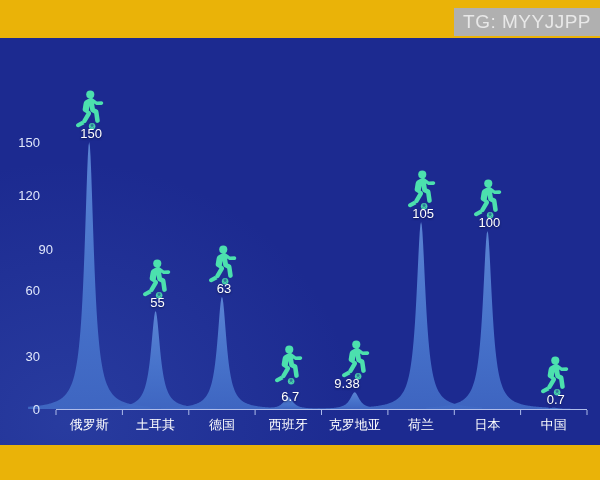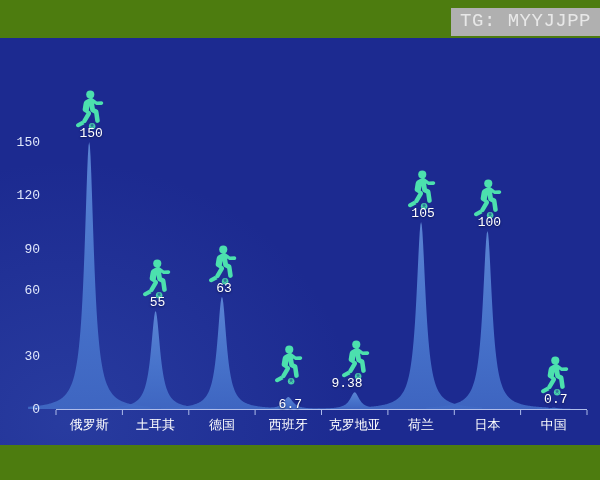--- a/index.html
+++ b/index.html
@@ -3,21 +3,21 @@
 <meta charset="utf-8">
 <style>
   html,body{margin:0;padding:0;}
   body{
     width:600px;height:480px;
     background:#ffffff;
     font-family:"Liberation Sans","DejaVu Sans",sans-serif;
     overflow:hidden;
     position:relative;
   }
-  #stage{position:absolute;left:0;top:0;width:600px;height:480px;background:#4d7c0f;font-family:Liberation Mono, monospace;}
+  #stage{position:absolute;left:0;top:0;width:600px;height:480px;background:#eab308;}
 
   
   .wm-top{
     position:absolute;right:0;top:8px;
     background:#b0b0b0;
     color:#e8e8e8;
     font-size:19px;
     letter-spacing:.5px;
     padding:4px 9px 5px 9px;
     line-height:1;
@@ -140,21 +140,21 @@
           <path d="M 454.3 372 L 454.3 377" stroke="#aebcea" stroke-width="1"></path>
           <path d="M 520.6 372 L 520.6 377" stroke="#aebcea" stroke-width="1"></path>
           <path d="M 587.0 372 L 587.0 377" stroke="#aebcea" stroke-width="1"></path>
         </g>
     </svg>
 
     <div id="ylabels">
         <div class="ylab" style="top: 371px; left: 6px;">0</div>
         <div class="ylab" style="top: 317.6px; left: 6px;">30</div>
         <div class="ylab" style="top: 252px; left: 6px;">60</div>
-        <div class="ylab" style="top: 210.8px; left: 6px;">90</div>
+        <div class="ylab" style="top: 210.8px; left: 19px;">90</div>
         <div class="ylab" style="top: 157.4px; left: 6px;">120</div>
         <div class="ylab" style="top: 104px; left: 6px;">150</div>
       </div>
     <div id="xlabels">
         <div class="xlab" style="left: 89.1875px;">俄罗斯</div>
         <div class="xlab" style="left: 155.562px;">土耳其</div>
         <div class="xlab" style="left: 221.938px;">德国</div>
         <div class="xlab" style="left: 288.312px;">西班牙</div>
         <div class="xlab" style="left: 354.688px;">克罗地亚</div>
         <div class="xlab" style="left: 421.062px;">荷兰</div>
@@ -256,21 +256,21 @@
               <circle cx="6" cy="6" r="6.1" fill="#4ce0ae" fill-opacity="0.92"></circle>
               <path d="M6 1.2 L8.9 3.4 L7.8 6.9 L4.2 6.9 L3.1 3.4 Z" fill="#1c2a90" fill-opacity="0.55"></path>
               <path d="M6 1.2 L6 -0.2 M8.9 3.4 L10.6 2.3 M7.8 6.9 L9.3 9.4 M4.2 6.9 L2.7 9.4 M3.1 3.4 L1.4 2.3" stroke="#1c2a90" stroke-opacity="0.5" stroke-width="1.1" fill="none"></path>
             </g>
           </svg></div>
       </div>
     <div id="vlabels">
         <div class="vlab" style="left: 91.1875px; top: 88px;">150</div>
         <div class="vlab" style="left: 157.562px; top: 257.1px;">55</div>
         <div class="vlab" style="left: 223.938px; top: 242.86px;">63</div>
-        <div class="vlab" style="left: 290.312px; top: 359px;">6.7</div>
+        <div class="vlab" style="left: 290.312px; top: 351px;">6.7</div>
         <div class="vlab" style="left: 347px; top: 338.304px;">9.38</div>
         <div class="vlab" style="left: 423.062px; top: 168.1px;">105</div>
         <div class="vlab" style="left: 489.438px; top: 177px;">100</div>
         <div class="vlab" style="left: 555.812px; top: 353.754px;">0.7</div>
       </div>
   </div>
 
 
 </div>
 

